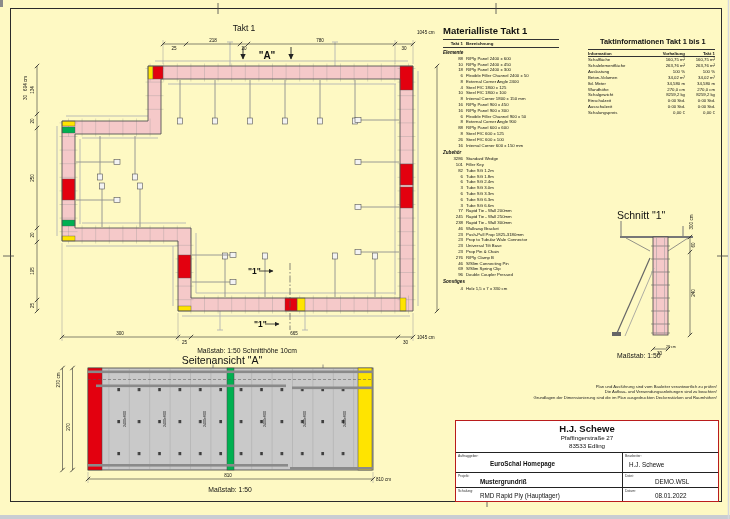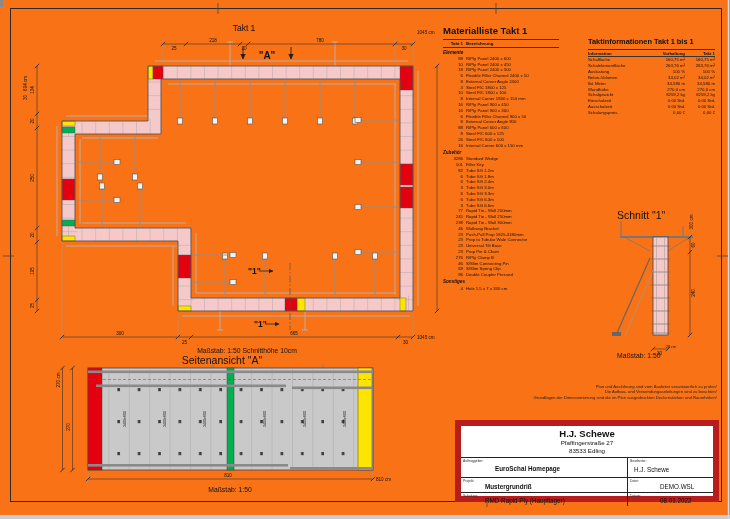--- a/index.html
+++ b/index.html
@@ -1,20 +1,20 @@
 <!DOCTYPE html>
 <html style="--wall_pink: #f5c9c9; --accent_red: #e3000f; --accent_green: #00b050; --accent_yellow: #ffe400; --panel_gray: #c9c9c9; --wale_gray: #b3b3b3; --line_dark: #333333;"><head>
 <meta charset="utf-8">
 <style>
   :root{
     --wall_pink:#f5c9c9; --accent_red:#e3000f; --accent_green:#00b050;
     --accent_yellow:#ffe400; --panel_gray:#c9c9c9; --wale_gray:#b3b3b3; --line_dark:#333333;
   }
   html,body{margin:0;padding:0;background:#eef0f2;font-family:"Liberation Sans",sans-serif;}
-  .page{position:relative;width:730px;height:519px;background:#f97316;overflow:hidden;}
+  .page{position:relative;width:730px;height:519px;background:#fef9c3;overflow:hidden;}
   svg{position:absolute;left:0;top:0;}
   svg text{font-family:"Liberation Sans",sans-serif;fill:#111;}
   .dt{font-size:4.6px;}
   .dt2{font-size:3.6px;}
   .h-takt{font-size:8.5px;}
   .h-view{font-size:10.5px;}
   .h-scale{font-size:6.8px;}
   .mk{font-size:8.5px;font-weight:bold;}
   .mkA{font-size:10px;font-weight:bold;}
   .wall{fill:var(--wall_pink);}
@@ -32,30 +32,30 @@
   
   .matlist{position:absolute;left:443px;top:25px;width:116px;color:#111;}
   .ml-title{font-size:9.5px;font-weight:700;margin:0 0 3px 0;}
   .ml-head{display:flex;font-size:4.4px;font-weight:700;border-top:0.7px solid #333;border-bottom:0.7px solid #333;padding:1px 0;}
   .ml-sec{font-size:4.6px;font-weight:700;font-style:italic;line-height:6.2px;margin-top:1.5px;}
   .ml-row{display:flex;font-size:4.3px;line-height:5.8px;}
   .q{width:20px;text-align:right;flex:none;}
   .nm{margin-left:3px;white-space:nowrap;}
   
   .taktinfo{position:absolute;left:588px;top:37px;width:127px;color:#111;}
-  .ti-title{font-size:7.4px;font-weight:700;margin:0 0 3px 0;white-space:nowrap;}
+  .ti-title{font-size:7.4px;font-weight:700;margin:0 0 3px 12px;white-space:nowrap;}
   .ti-head{display:flex;font-size:4.3px;font-weight:700;border-top:0.7px solid #333;border-bottom:0.7px solid #333;padding:0.5px 0;}
   .ti-row{display:flex;font-size:4.3px;line-height:5.9px;}
   .ti-l{flex:1;text-align:left;white-space:nowrap;}
   .ti-v{width:34px;text-align:right;flex:none;}
   .ti-t{width:30px;text-align:right;flex:none;}
   
   .notes{position:absolute;right:13px;top:384px;width:280px;text-align:right;font-size:4.2px;line-height:5.3px;color:#222;}
   
-  .titleblock{position:absolute;left:455px;top:420px;width:264px;height:82px;border:6px solid #b91c1c;box-sizing:border-box;color:#111;background:#fff;}
+  .titleblock{position:absolute;left:455px;top:420px;width:264px;height:82px;border:1px solid #b91c1c;box-sizing:border-box;color:#111;background:#fff;}
   .tb-co{height:32px;border-bottom:1px solid #222;text-align:center;box-sizing:border-box;padding-top:2px;}
   .tb-name{font-size:9.5px;font-weight:700;line-height:11px;}
   .tb-sub{font-size:6.2px;line-height:7.5px;}
   .tb-row{display:flex;border-bottom:1px solid #222;position:relative;box-sizing:border-box;}
   .tb-row.last{border-bottom:none;}
   .tb-cell{position:relative;box-sizing:border-box;}
   .tb-left{width:167px;border-right:1px solid #222;}
   .tb-right{flex:1;}
   .tb-lbl{position:absolute;top:1px;left:2px;font-size:3.4px;color:#333;}
   .tb-val{font-size:6.3px;white-space:nowrap;}

